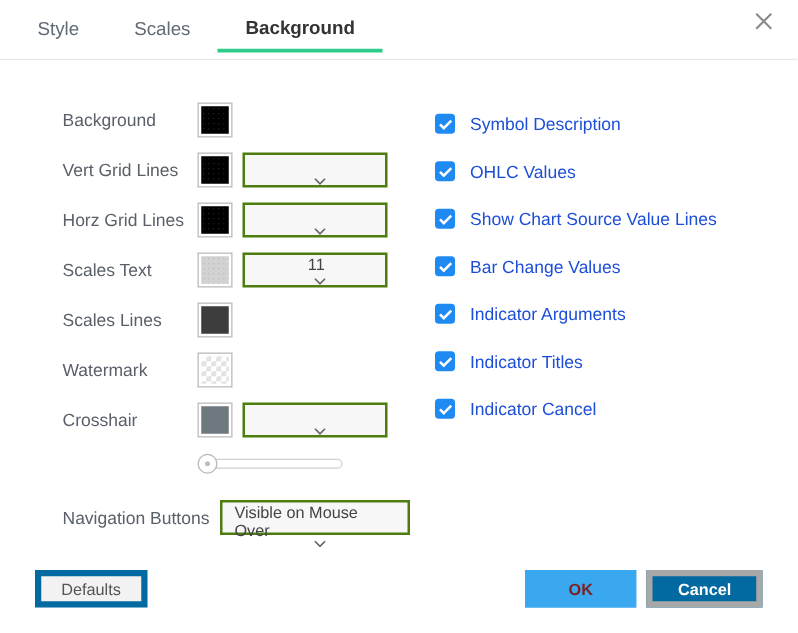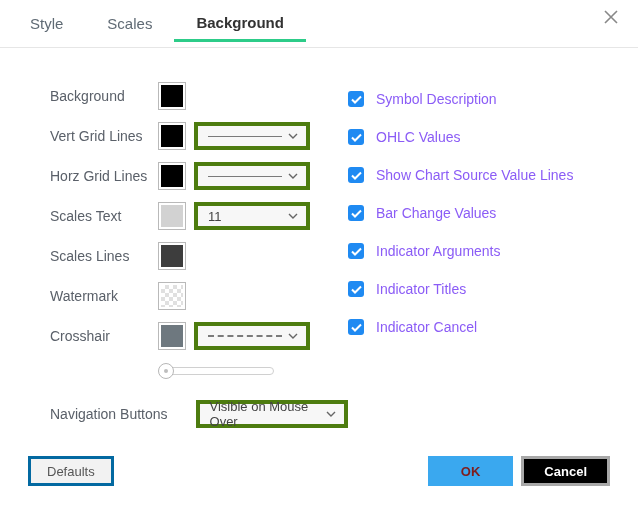--- a/index.html
+++ b/index.html
@@ -95,29 +95,30 @@
       linear-gradient(45deg, #e0e0e0 25%, transparent 25%, transparent 75%, #e0e0e0 75%),
       linear-gradient(45deg, #e0e0e0 25%, transparent 25%, transparent 75%, #e0e0e0 75%);
     background-size: 8px 8px;
     background-position: 0 0, 4px 4px;
   }
   .swatch-inner.dark  { background: #3d3d3d; }
   .swatch-inner.gray  { background: #6e787f; }
 
   .dropdown {
     height: 28px;
-    border: 4px solid #4d7c0f;
+    border: 2px solid #4d7c0f;
     background: #f7f7f7;
     display: inline-flex;
     align-items: center;
     justify-content: space-between;
     padding: 0 8px 0 10px;
     cursor: pointer;
     font-size: 13px;
     color: #444;
+    flex-direction: column;
   }
   .dropdown .caret {
     margin-left: 6px;
   }
   .line-dd { width: 116px; }
   .line-dd .line-preview {
     flex: 1;
     height: 0;
     border-top: 1px solid #7a7a7a;
   }
@@ -163,69 +164,69 @@
     left: 50%; top: 50%;
     width: 4px; height: 4px;
     border-radius: 50%;
     background: #bdbdbd;
     transform: translate(-50%, -50%);
   }
 
   .nav-row {
     display: flex;
     align-items: center;
-    gap: 28px;
+    gap: 8px;
     padding: 14px 0 0 50px;
   }
   .nav-row .nav-lbl { color: #5a6069; }
 
   .check-row {
     display: flex;
     align-items: center;
     height: 38px;
     gap: 12px;
   }
   .chk {
     width: 16px; height: 16px;
     border-radius: 3px;
     background: #1f8af2;
     display: inline-flex;
     align-items: center; justify-content: center;
     cursor: pointer;
   }
   .chk svg { width: 11px; height: 9px; display: block; }
-  .chk-lbl { color: #8b5cf6; cursor: pointer; }
+  .chk-lbl { color: #1d4ed8; cursor: pointer; }
 
   .footer {
     position: absolute;
     left: 0; right: 0; bottom: 20px;
     display: flex;
     align-items: center;
     padding: 0 28px;
   }
   .btn {
     height: 30px;
-    border: 3px solid #0369a1;
+    border: 5px solid #0369a1;
     background: #f2f2f2;
     padding: 0 16px;
     display: inline-flex;
     align-items: center;
     cursor: pointer;
     font-size: 13px;
     color: #555;
   }
   .btn.primary {
     background: #3aa8ef;
     border-color: #3aa8ef;
     color: #7f1d1d;
     padding: 0 30px;
     font-weight: 600;
   }
   .btn.secondary {
-    background: #000000;
+    background: #0369a1;
     border-color: #a8a8a8;
     color: #fff;
     padding: 0 20px;
     font-weight: 600;
   }
   .spacer { flex: 1; }
 </style>
 </head>
 <body>
 

